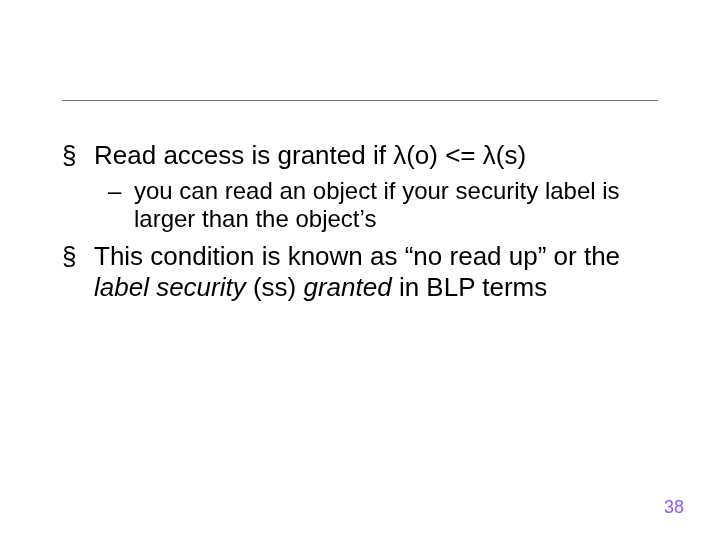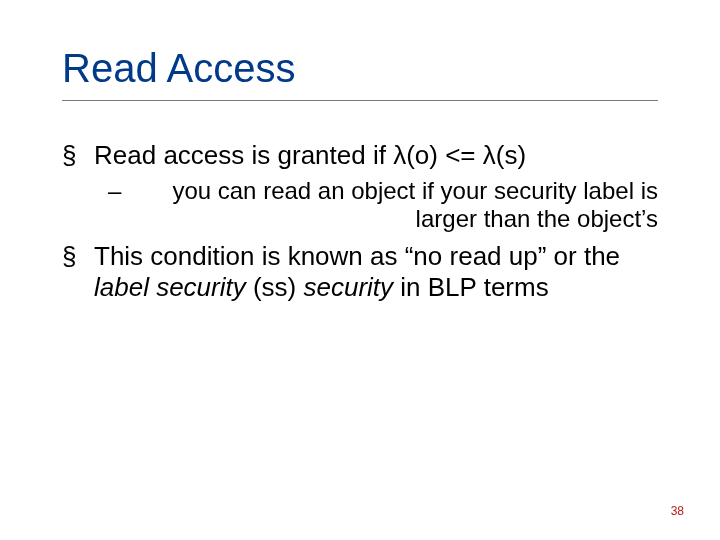--- a/index.html
+++ b/index.html
@@ -62,45 +62,43 @@
   ul.lvl2 {
     list-style: none;
     padding: 0;
     margin: 6px 0 8px 0;
   }
   ul.lvl2 > li {
     position: relative;
     padding-left: 26px;
     font-size: 24px;
     margin-left: 14px;
-    text-align: right;
   }
   ul.lvl2 > li::before {
     content: "–";
     position: absolute;
     left: 0;
     top: 0;
   }
   .i { font-style: italic; }
   .pagenum {
     position: absolute;
     right: 36px;
     bottom: 22px;
-    font-size: 12px;
-    color: #b91c1c;
+    font-size: 18px;
+    color: #8b5cf6;
   }
 </style>
 </head>
 <body>
 
 <div class="slide">
-  <div class="title">Read Access</div>
   <div class="title-underline"></div>
   <div class="body">
     <ul class="lvl1" id="bullets">
         <li>Read access is granted if λ(o) &lt;= λ(s)<ul class="lvl2">
             <li>you can read an object if your security label is larger than the object’s</li>
           </ul></li>
-        <li>This condition is known as “no read up” or the <span class="i">label security</span> (ss) <span class="i">security</span> in BLP terms</li>
+        <li>This condition is known as “no read up” or the <span class="i">label security</span> (ss) <span class="i">granted</span> in BLP terms</li>
       </ul>
   </div>
   <div class="pagenum">38</div>
 </div>
 
 </body></html>

